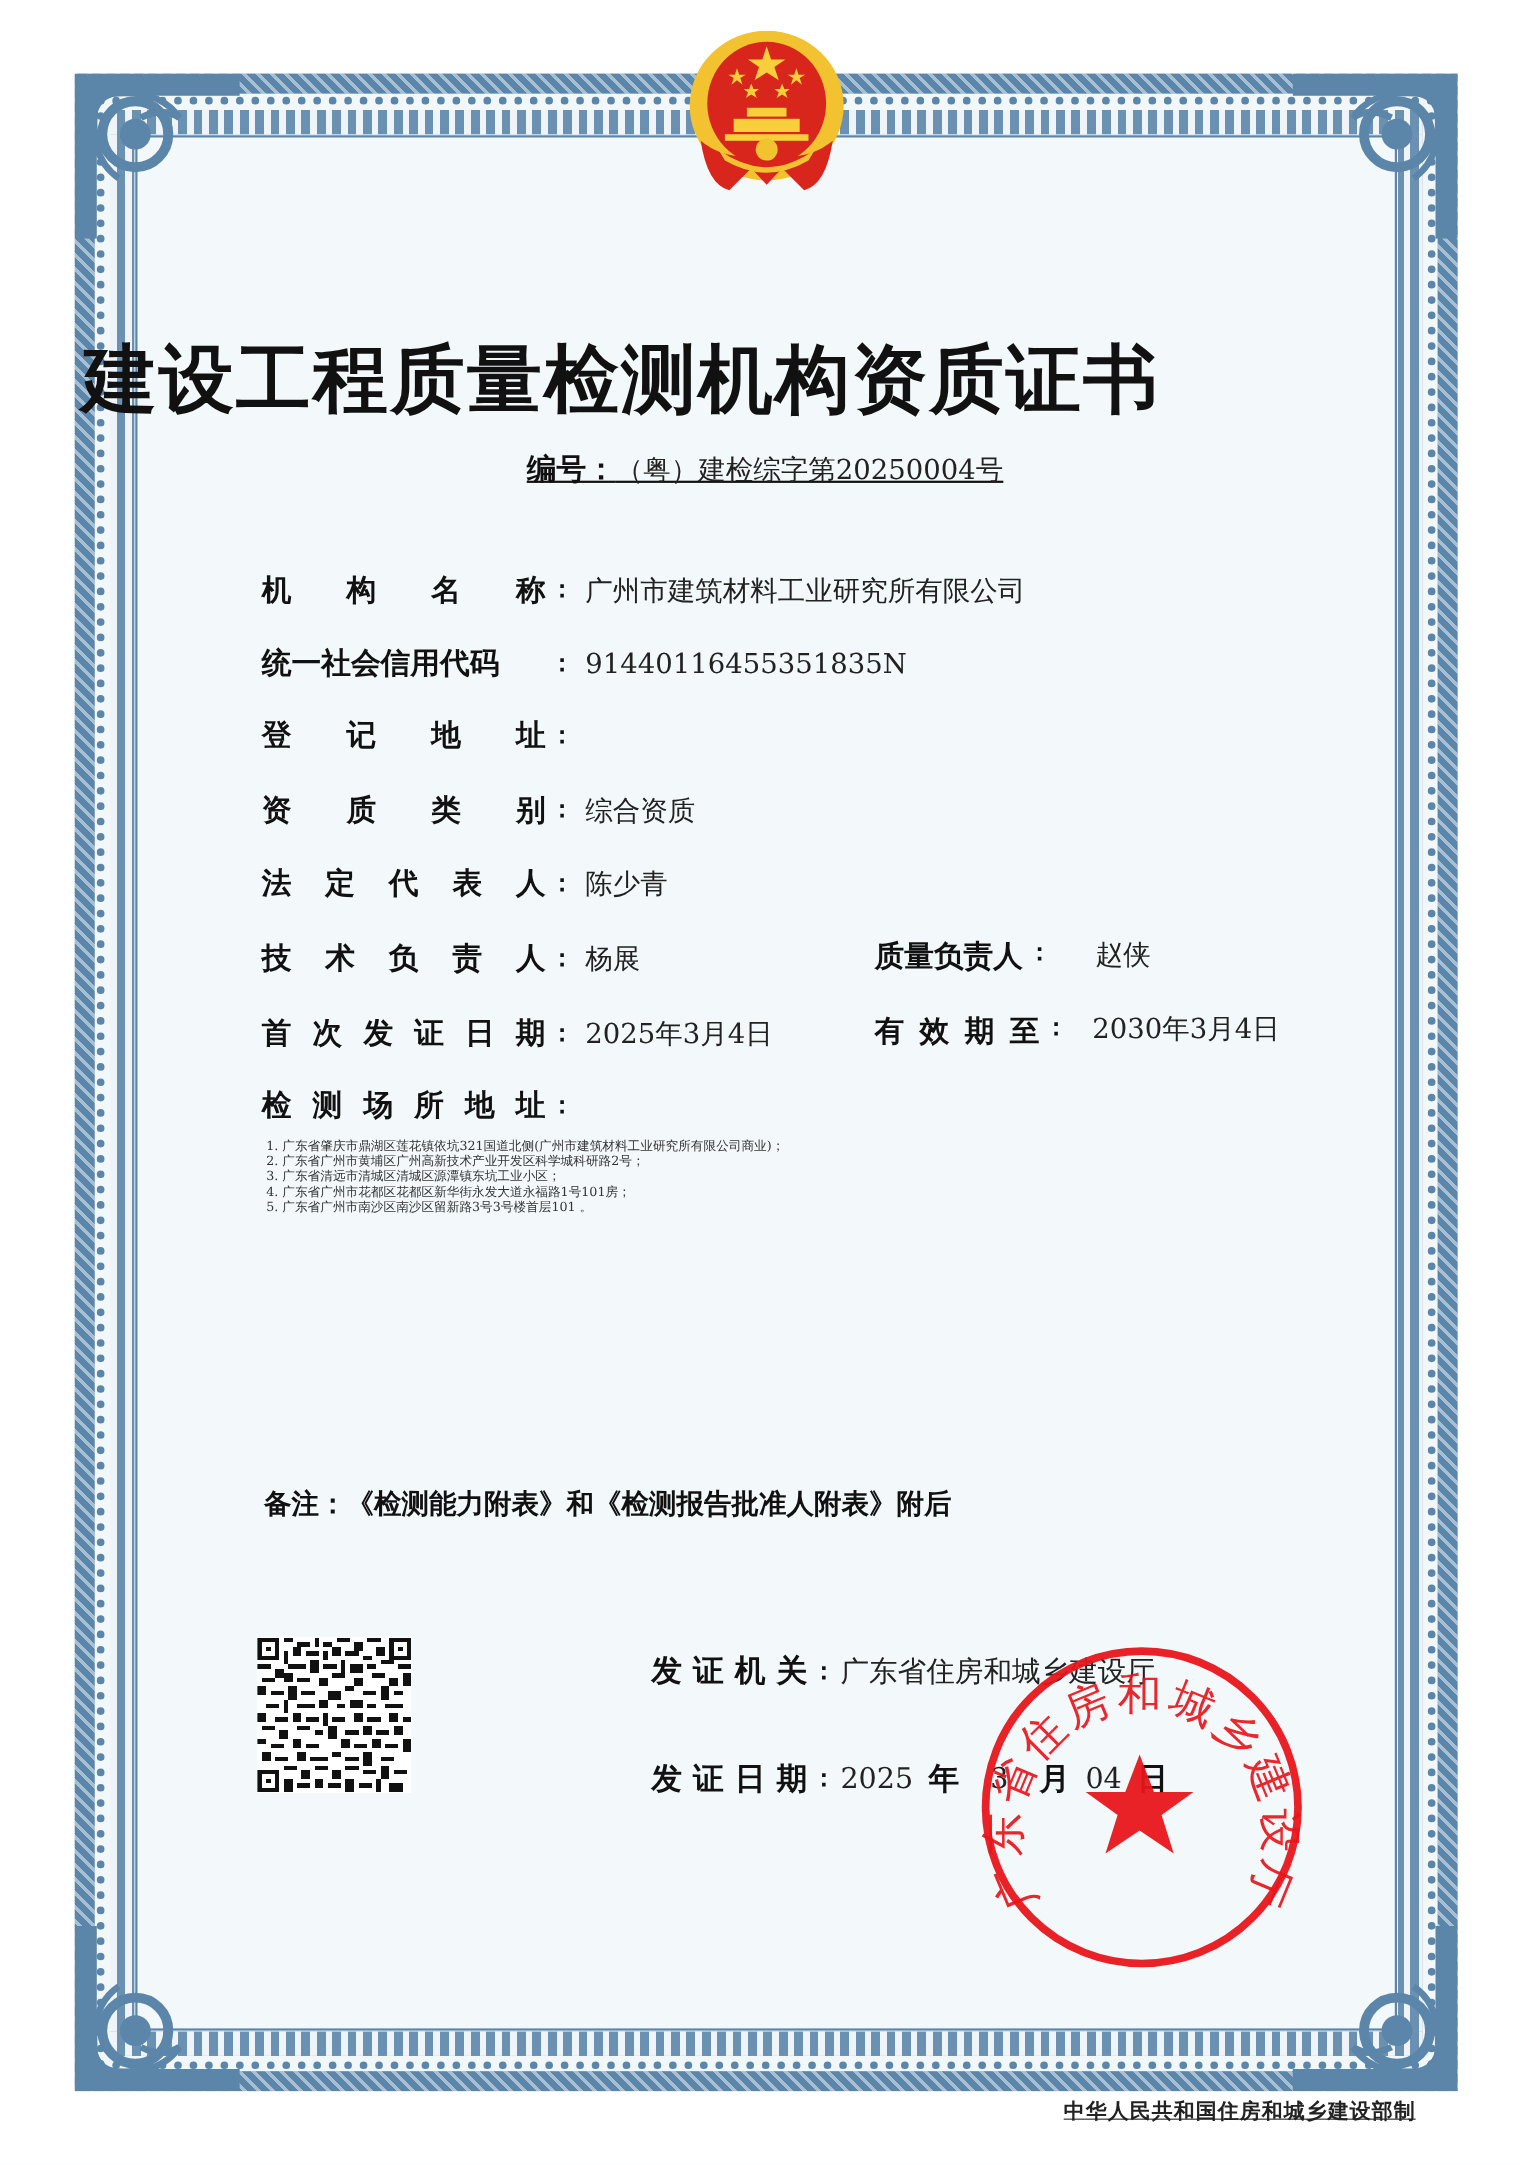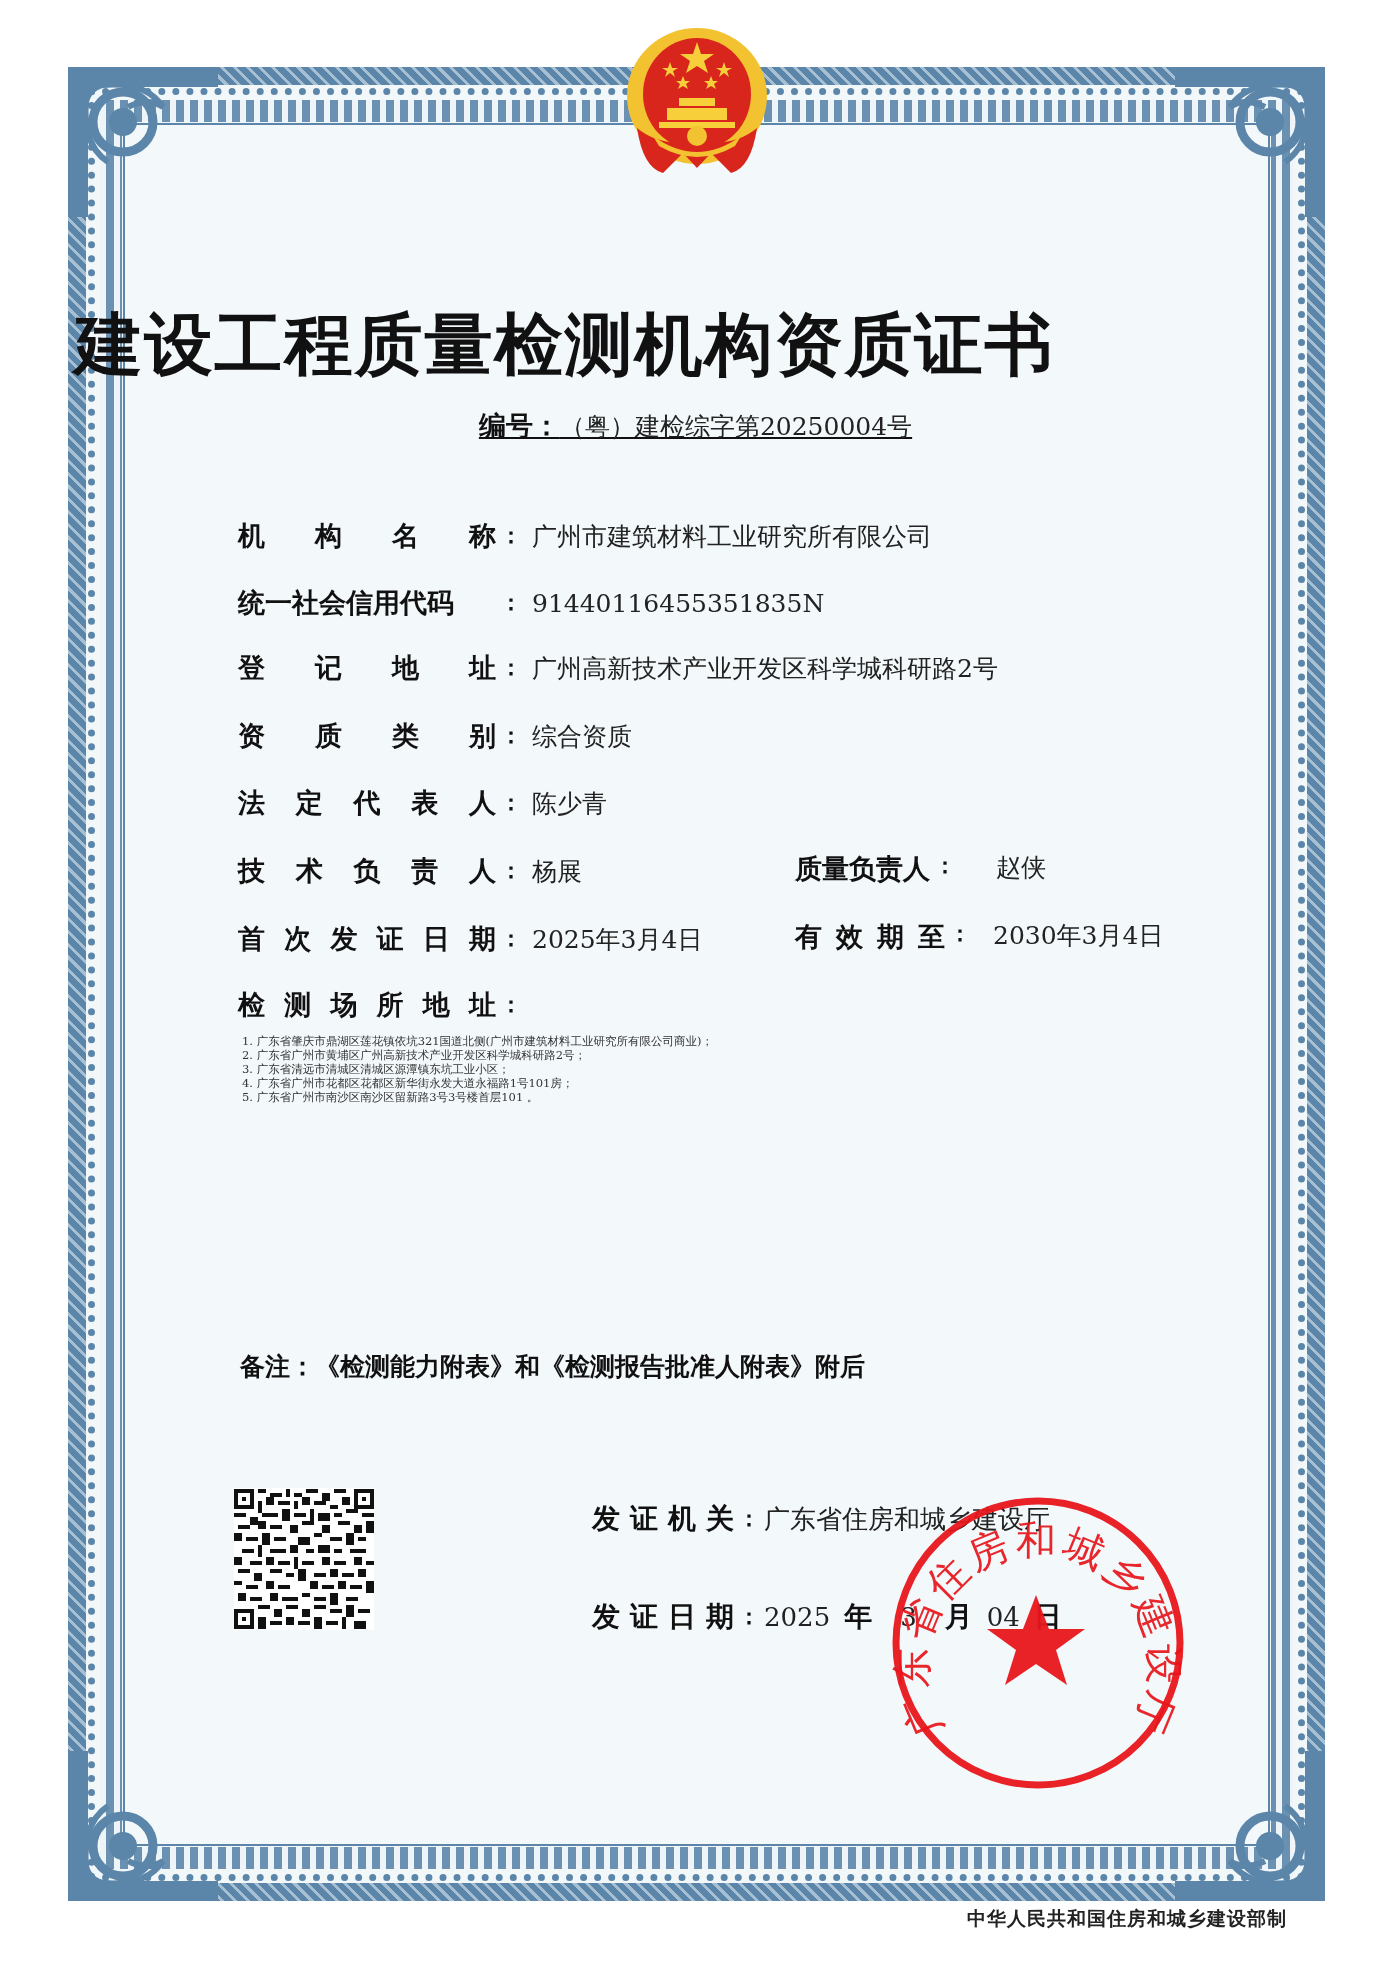--- a/index.html
+++ b/index.html
@@ -54,21 +54,21 @@
   .qr { position:absolute; left:234px; top:1488px; width:140px; height:142px; background:#fff; }
 
   .issuer-row { position:absolute; left:592px; display:flex; align-items:center; height:44px; }
   .issuer-row .lbl { font-size:28px; letter-spacing:10px; }
   .issuer-row .val { font-size:26px; }
   .date-bold { font-weight:bold; font-family:"DejaVu Sans",sans-serif; font-size:28px; margin:0 14px; }
 
   .seal { position:absolute; left:890px; top:1495px; width:296px; height:296px; pointer-events:none; }
 
   .footer { position:absolute; left:967px; top:1906px; font-family:"DejaVu Serif",serif; font-size:19px;
-            font-weight:bold; color:#222; letter-spacing:1px; }
+            font-weight:bold; color:#222; letter-spacing:1px;text-decoration:underline; }
 </style>
 </head>
 <body>
 
 <div class="page"></div>
 <div class="b-outer"></div>
 <div class="b-outer-pat"></div>
 <div class="b-dots"></div>
 <div class="b-scroll"></div>
 <div class="b-scroll-pat"></div>
@@ -142,21 +142,20 @@
   <span class="lbl lbl-fixed">统一社会信用代码</span>
     <span class="colon">：</span>
     <span class="val">91440116455351835N</span>
 </div>
 
 <div class="row" style="top:648px;">
   <span class="lbl lbl-fixed">
     <span>登</span><span>记</span><span>地</span><span>址</span>
   </span>
     <span class="colon">：</span>
-    <span class="val">广州高新技术产业开发区科学城科研路2号</span>
 </div>
 
 <div class="row" style="top:716px;">
   <span class="lbl lbl-fixed">
     <span>资</span><span>质</span><span>类</span><span>别</span>
   </span>
     <span class="colon">：</span>
     <span class="val">综合资质</span>
 </div>
 

